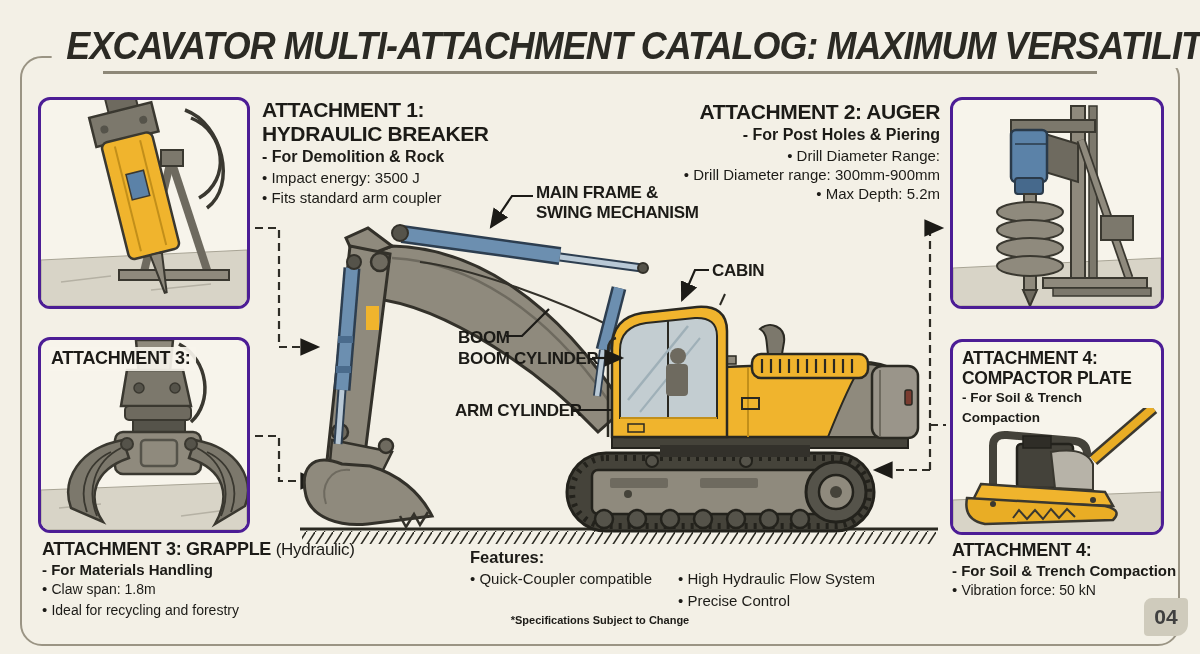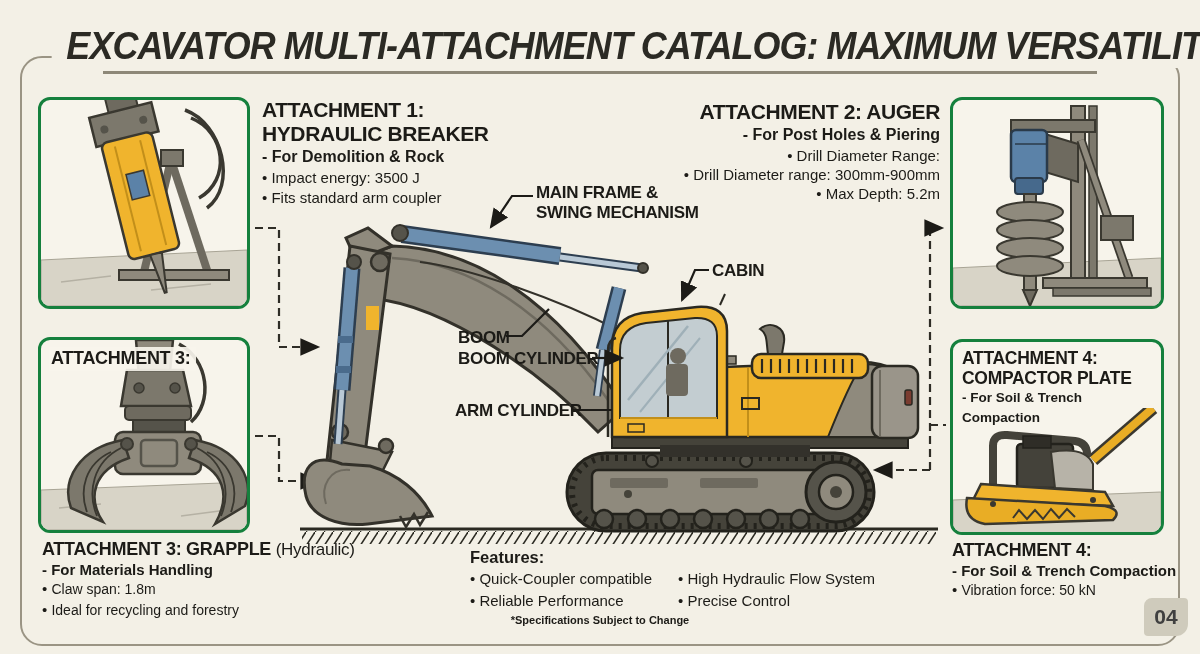--- a/index.html
+++ b/index.html
@@ -6,21 +6,21 @@
   body{width:1200px;height:654px;position:relative;overflow:hidden;
        background:#f3f0e6;font-family:"Liberation Sans",sans-serif;color:#1c1b17;}
   .abs{position:absolute;}
   
   .frame{left:20px;top:56px;width:1156px;height:586px;border:2px solid #9a9484;border-radius:22px;}
   .title-wrap{left:0;top:24px;width:1200px;text-align:center;z-index:5;}
   .title{display:inline-block;background:#f3f0e6;padding:0 16px;font-size:39px;font-weight:700;
          font-style:italic;letter-spacing:-1px;color:#2b2a24;transform:scaleX(.92);white-space:nowrap;}
   .title-underline{left:103px;top:71px;width:994px;height:3px;background:#8d8878;z-index:4;}
   
-  .panel{background:#f7f4eb;border:3px solid #15803d;border-radius:12px;box-sizing:border-box;z-index:3;overflow:hidden;}
+  .panel{background:#f7f4eb;border:3px solid #4c1d95;border-radius:12px;box-sizing:border-box;z-index:3;overflow:hidden;}
   .p1{left:38px;top:97px;width:212px;height:212px;}
   .p2{left:950px;top:97px;width:214px;height:212px;}
   .p3{left:38px;top:337px;width:212px;height:196px;}
   .p4{left:950px;top:339px;width:214px;height:196px;}
   .panel svg{position:absolute;left:0;top:0;}
   .p3-label{left:8px;top:7px;font-size:18px;font-weight:700;letter-spacing:-.3px;
             background:rgba(247,244,235,.92);padding:1px 6px 2px 2px;z-index:2;}
   .p4-head{left:9px;top:6px;z-index:2;line-height:20px;}
   .p4-head .h{font-size:17.5px;font-weight:700;letter-spacing:-.3px;}
   .p4-head .s{font-size:13.5px;font-weight:700;}
@@ -358,21 +358,20 @@
   <div class="h">ATTACHMENT 4:</div>
   <div class="s">- For Soil &amp; Trench Compaction</div>
   <div class="brow">Vibration force: 50 kN</div>
 </div>
 
 <div class="abs features">
   <div class="fh">Features:</div>
   <div class="fcols">
     <div class="fcol">
       <div class="brow">Quick-Coupler compatible</div>
-      <div class="brow">Reliable Performance</div>
     </div>
     <div class="fcol">
       <div class="brow">High Hydraulic Flow System</div>
       <div class="brow">Precise Control</div>
     </div>
   </div>
 </div>
 <div class="abs footnote">*Specifications Subject to Change</div>
 
 <div class="abs badge">04</div>

